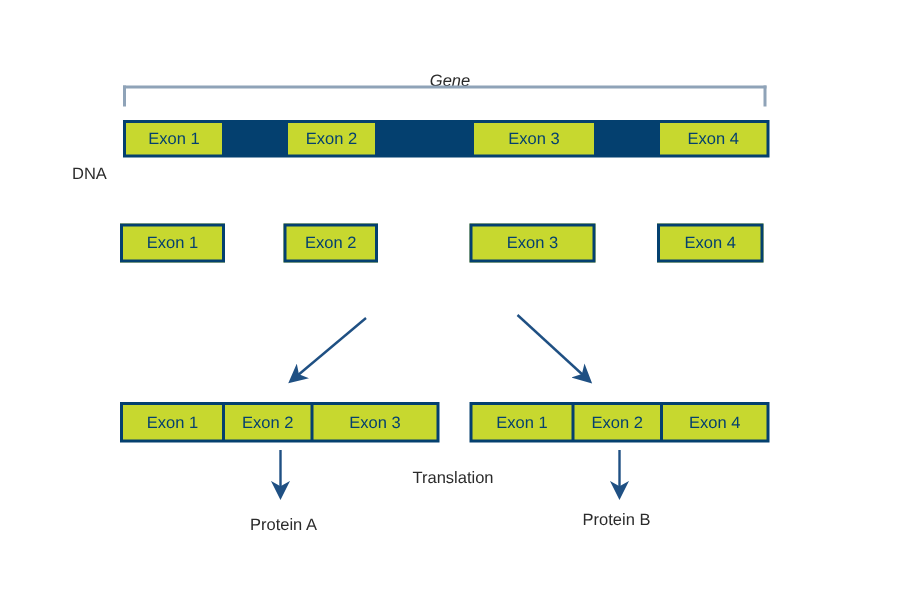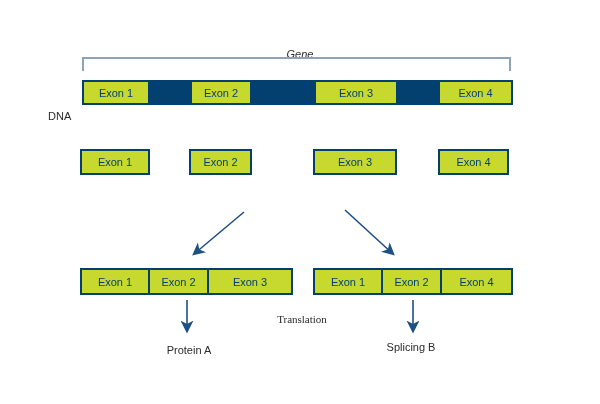--- a/index.html
+++ b/index.html
@@ -83,18 +83,18 @@
     <div class="mrna-seg" style="width:57px;">Exon 2</div>
     <div class="mrna-seg" style="width:82px;">Exon 3</div>
   </div>
 
   <div class="mrna" style="left:313px;width:200px;">
     <div class="mrna-seg" style="width:66px;">Exon 1</div>
     <div class="mrna-seg" style="width:57px;">Exon 2</div>
     <div class="mrna-seg" style="width:69px;">Exon 4</div>
   </div>
 
-  <div class="lbl center" style="left:302px;top:313px;font-family:Liberation Serif, serif;">Translation</div>
+  <div class="lbl center" style="left:302px;top:313px;">Translation</div>
 
   <div class="lbl center" style="left:189px;top:344px;">Protein A</div>
-  <div class="lbl center" style="left:411px;top:341px;">Splicing B</div>
+  <div class="lbl center" style="left:411px;top:341px;">Protein B</div>
 
 </div>
 
 </body></html>

